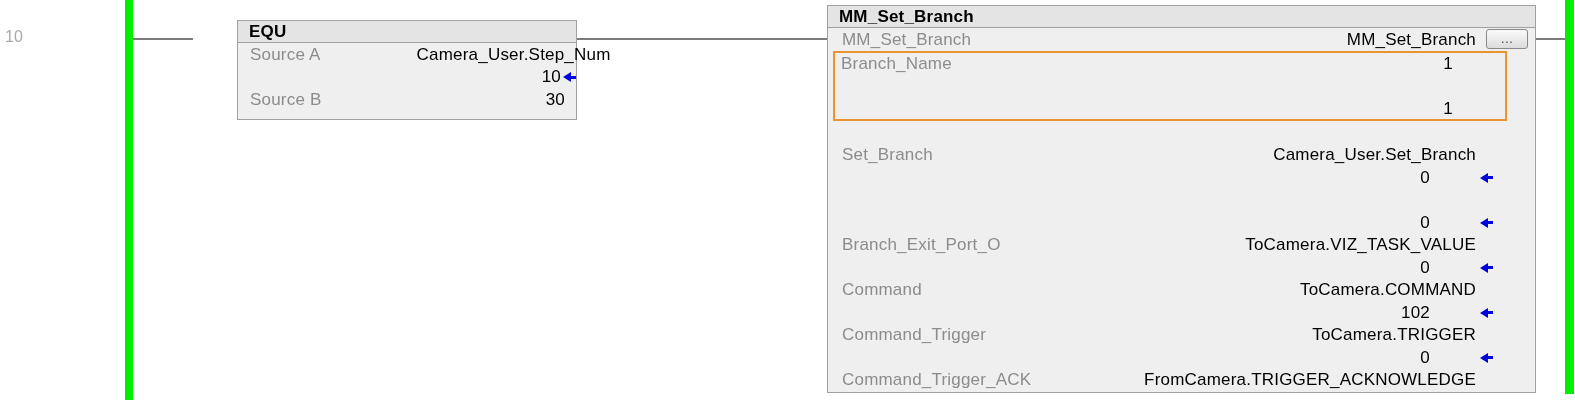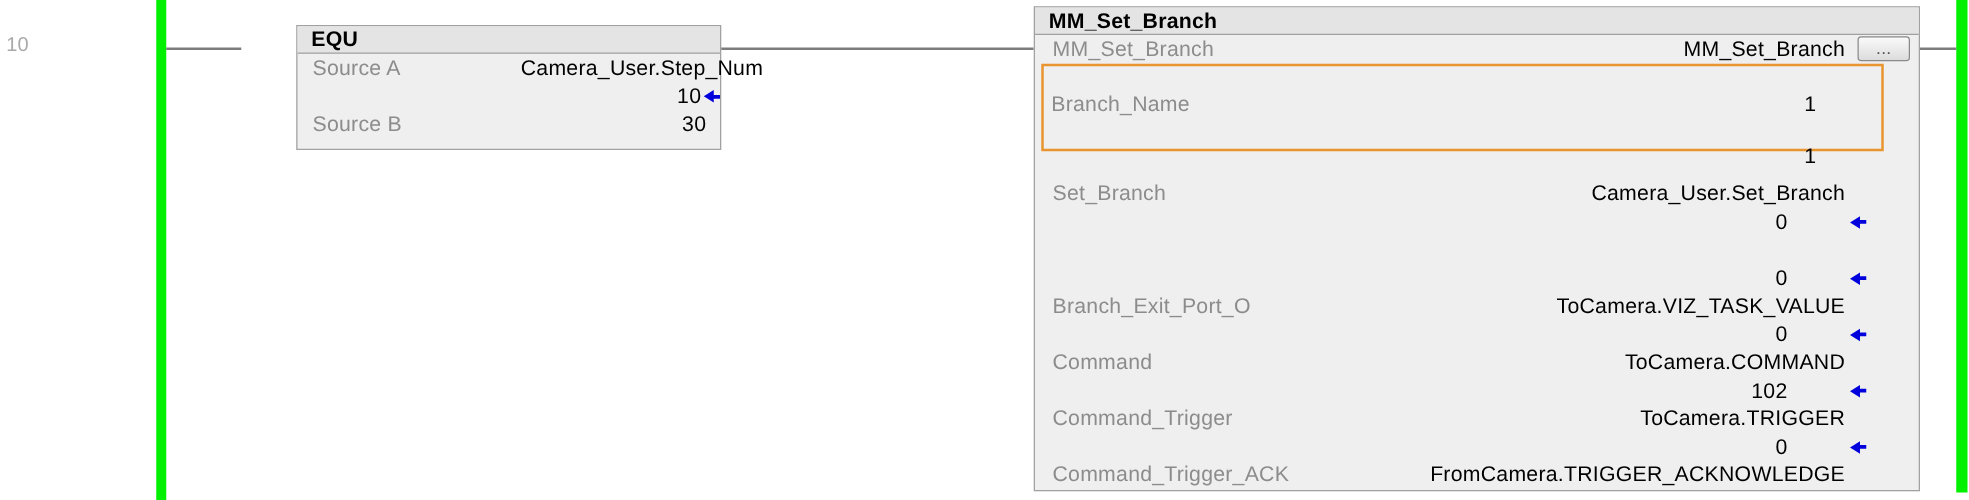--- a/index.html
+++ b/index.html
@@ -47,21 +47,21 @@
 
   .mm .row{padding:0 59px 0 14px;}
   .mm .row1{position:relative;}
   .browse-btn{position:absolute;right:7px;top:1px;width:42px;height:20px;
     border:1px solid #8A8A8A;border-radius:3px;
     background:linear-gradient(#FAFAFA,#DCDCDC);
     font-size:14px;color:#555;text-align:center;line-height:16px;cursor:default;}
 
   .orange-box{margin-left:5px;width:674px;height:70px;border:2px solid var(--orange-box);
     display:flex;flex-direction:column;background:transparent;}
-  .orange-box .row{padding:0 52px 0 6px;margin-top:21px;}
+  .orange-box .row{padding:0 52px 0 6px;}
   .obox-spacer{height:24px;}
   .blank-line{height:23px;}
 
   .arr{display:inline-block;position:relative;width:14px;height:10px;margin-left:2px;flex:none;}
   .arr::before{content:"";position:absolute;left:0;top:0;width:0;height:0;
     border-top:5px solid transparent;border-bottom:5px solid transparent;
     border-right:8px solid var(--arrow-blue);}
   .arr::after{content:"";position:absolute;left:7px;top:3.5px;width:6px;height:3px;
     background:var(--arrow-blue);}
   .equ .arr{margin-right:-12px;}

